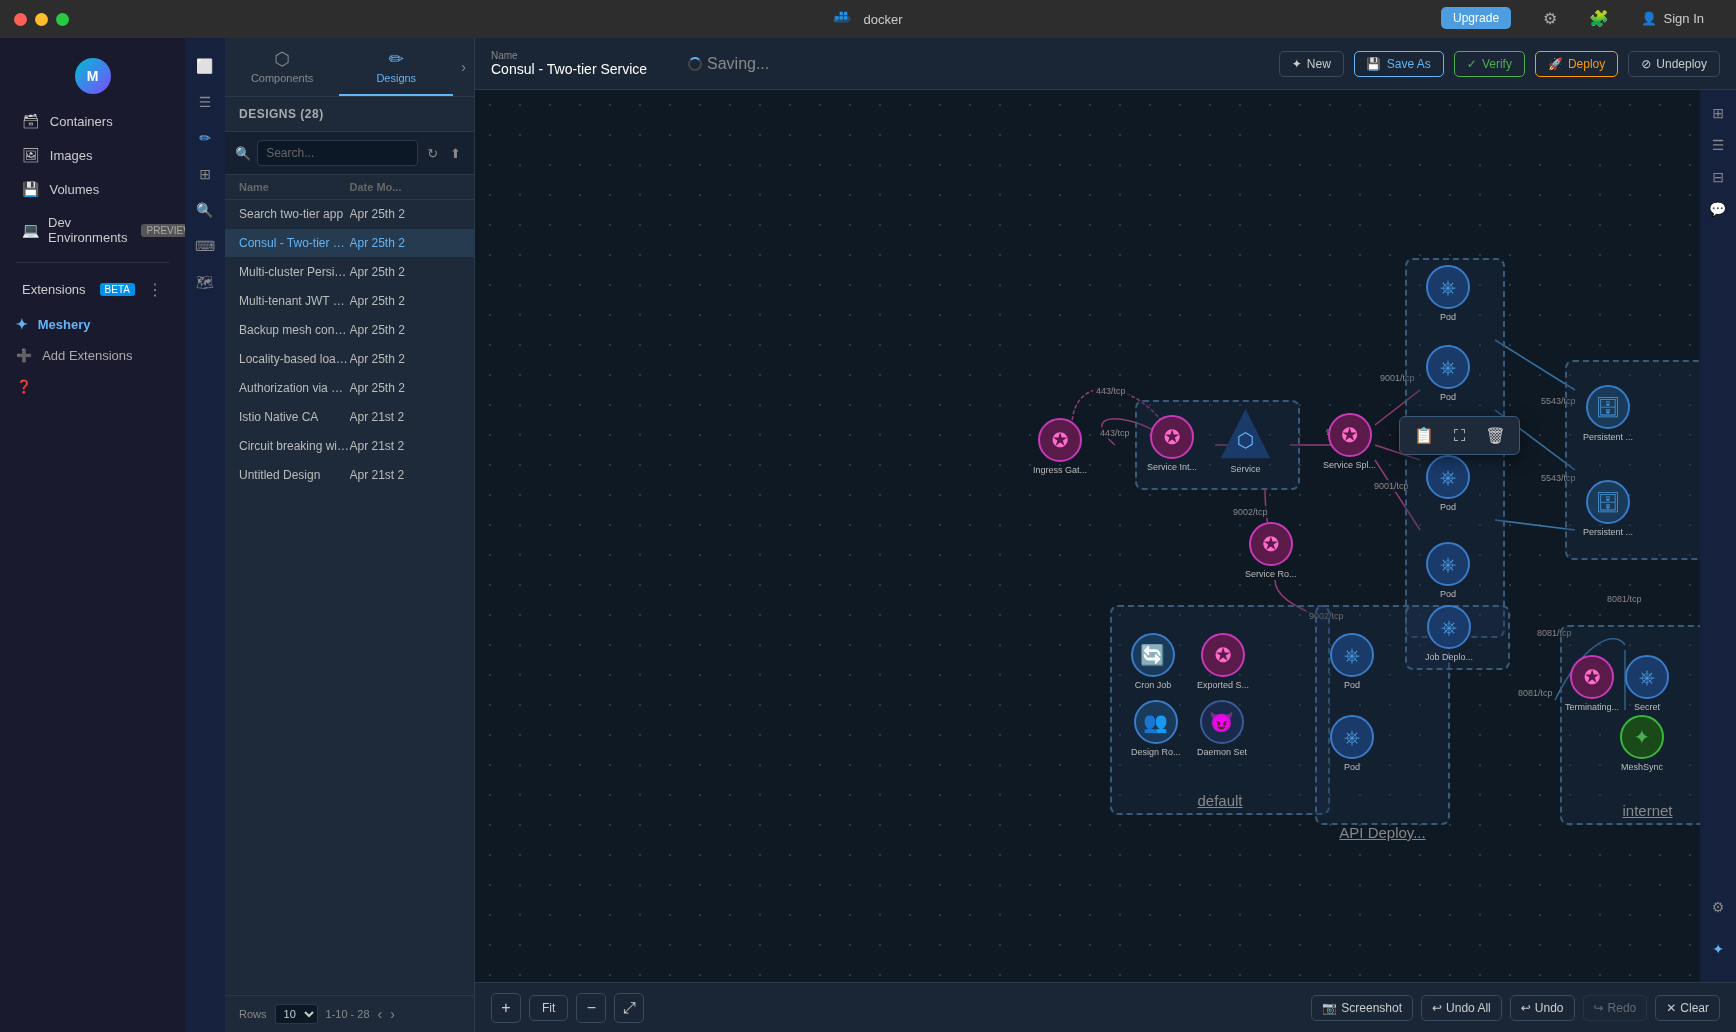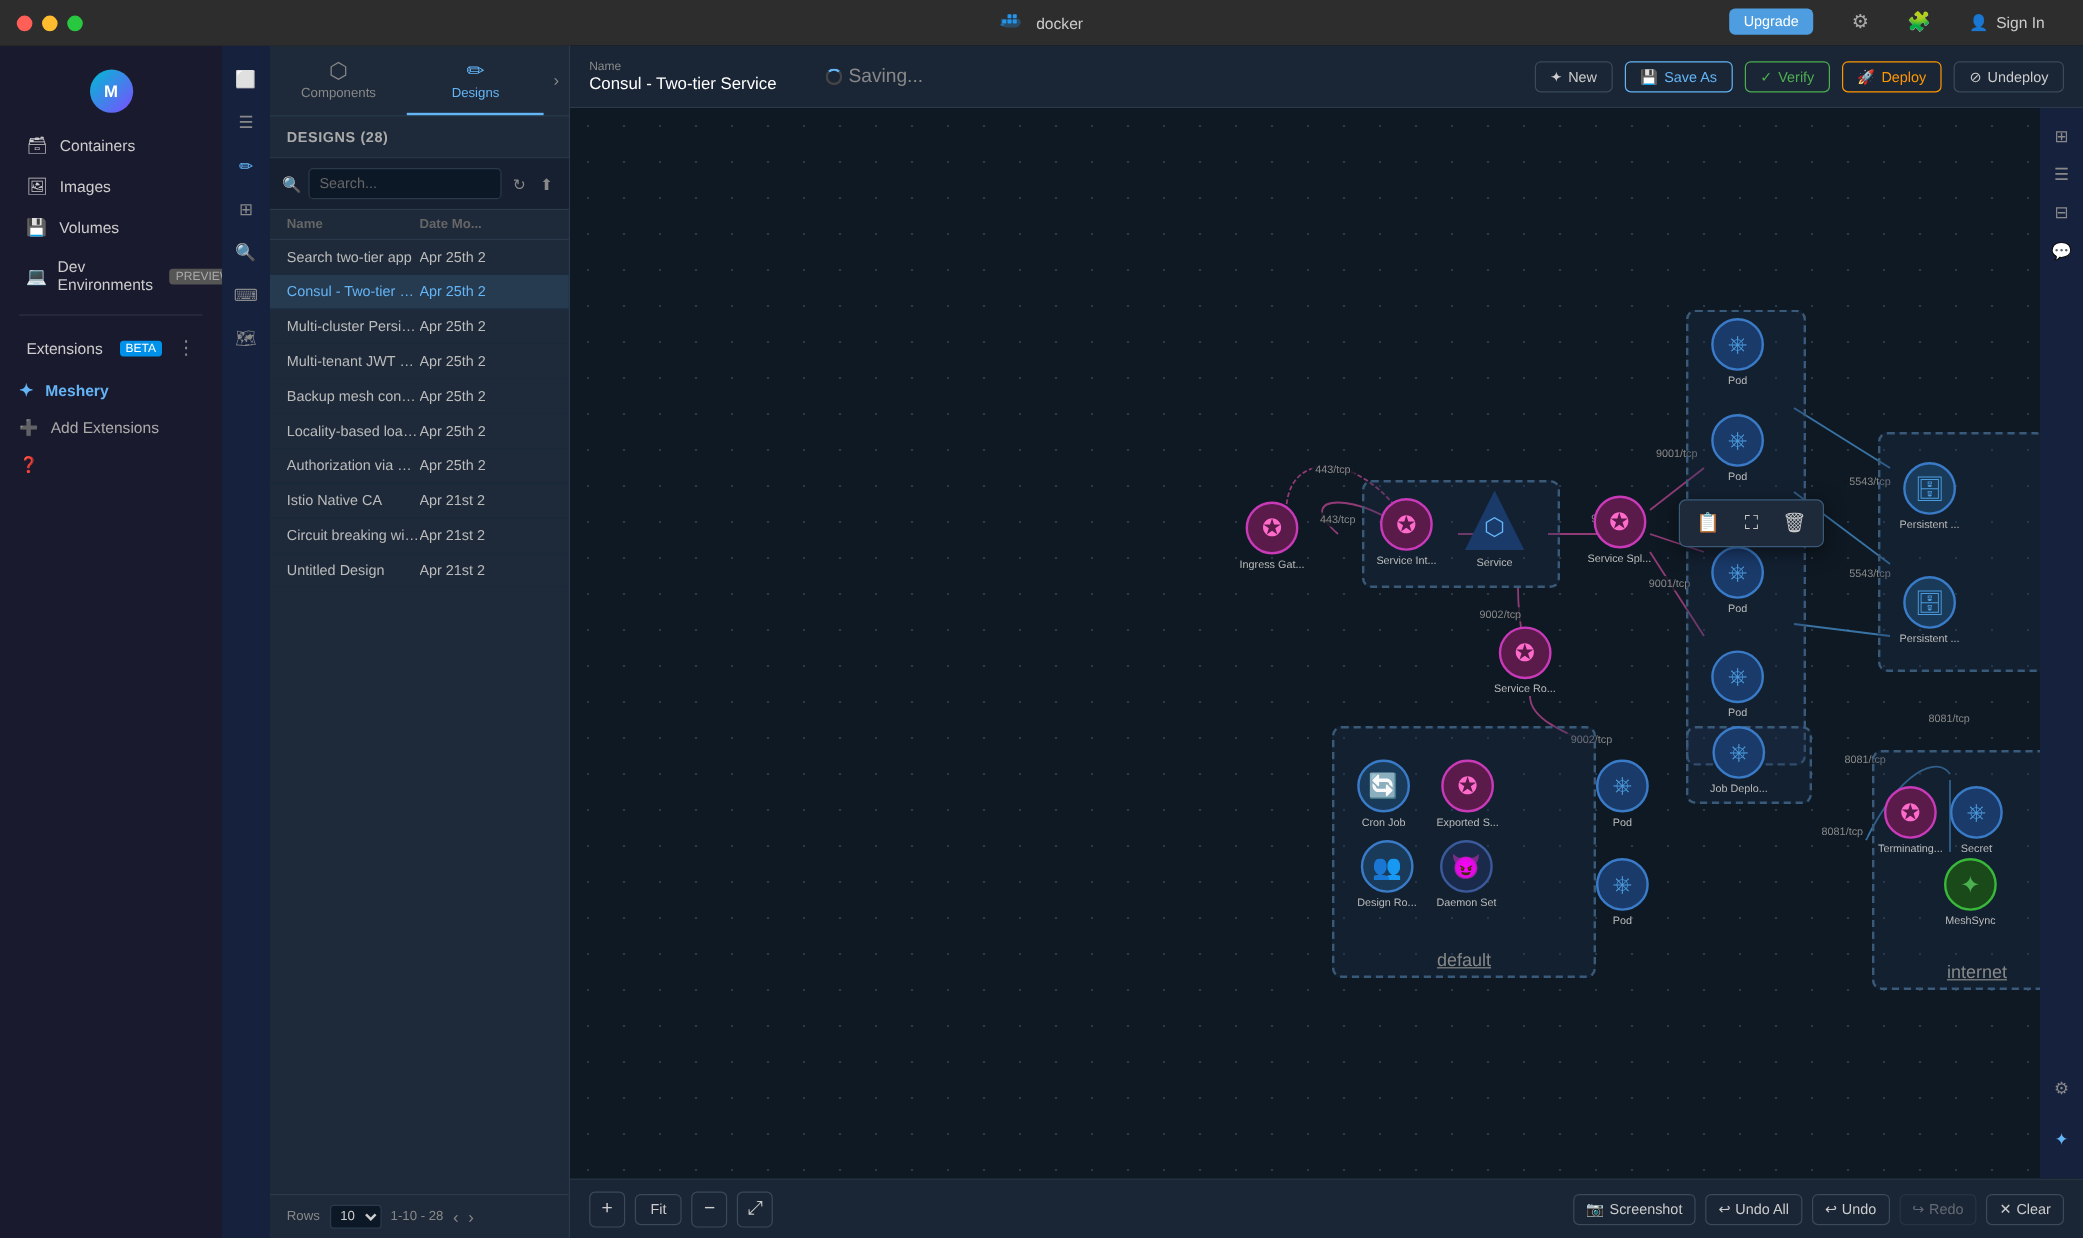--- a/index.html
+++ b/index.html
@@ -790,20 +790,23 @@
       <div class="group-box" style="left:930px; top:168px; width:100px; height:380px;"></div>
 
       <div class="group-box" style="left:660px; top:310px; width:165px; height:90px;"></div>
 
       <div class="group-box" style="left:1090px; top:270px; width:140px; height:200px;"></div>
 
       <div class="group-box" style="left:635px; top:515px; width:220px; height:210px;">
         <span class="group-label">default</span>
       </div>
 
+      <div class="group-box" style="left:840px; top:515px; width:135px; height:220px;">
+        <span class="group-label" style="bottom:-18px;">API Deploy...</span>
+      </div>
 
       <div class="group-box" style="left:1085px; top:535px; width:175px; height:200px;">
         <span class="group-label">internet</span>
       </div>
 
       <div class="group-box" style="left:930px; top:515px; width:105px; height:65px;">
       </div>
 
       <div class="node" style="left:558px; top:328px;">
         <div class="node-icon node-consul">

